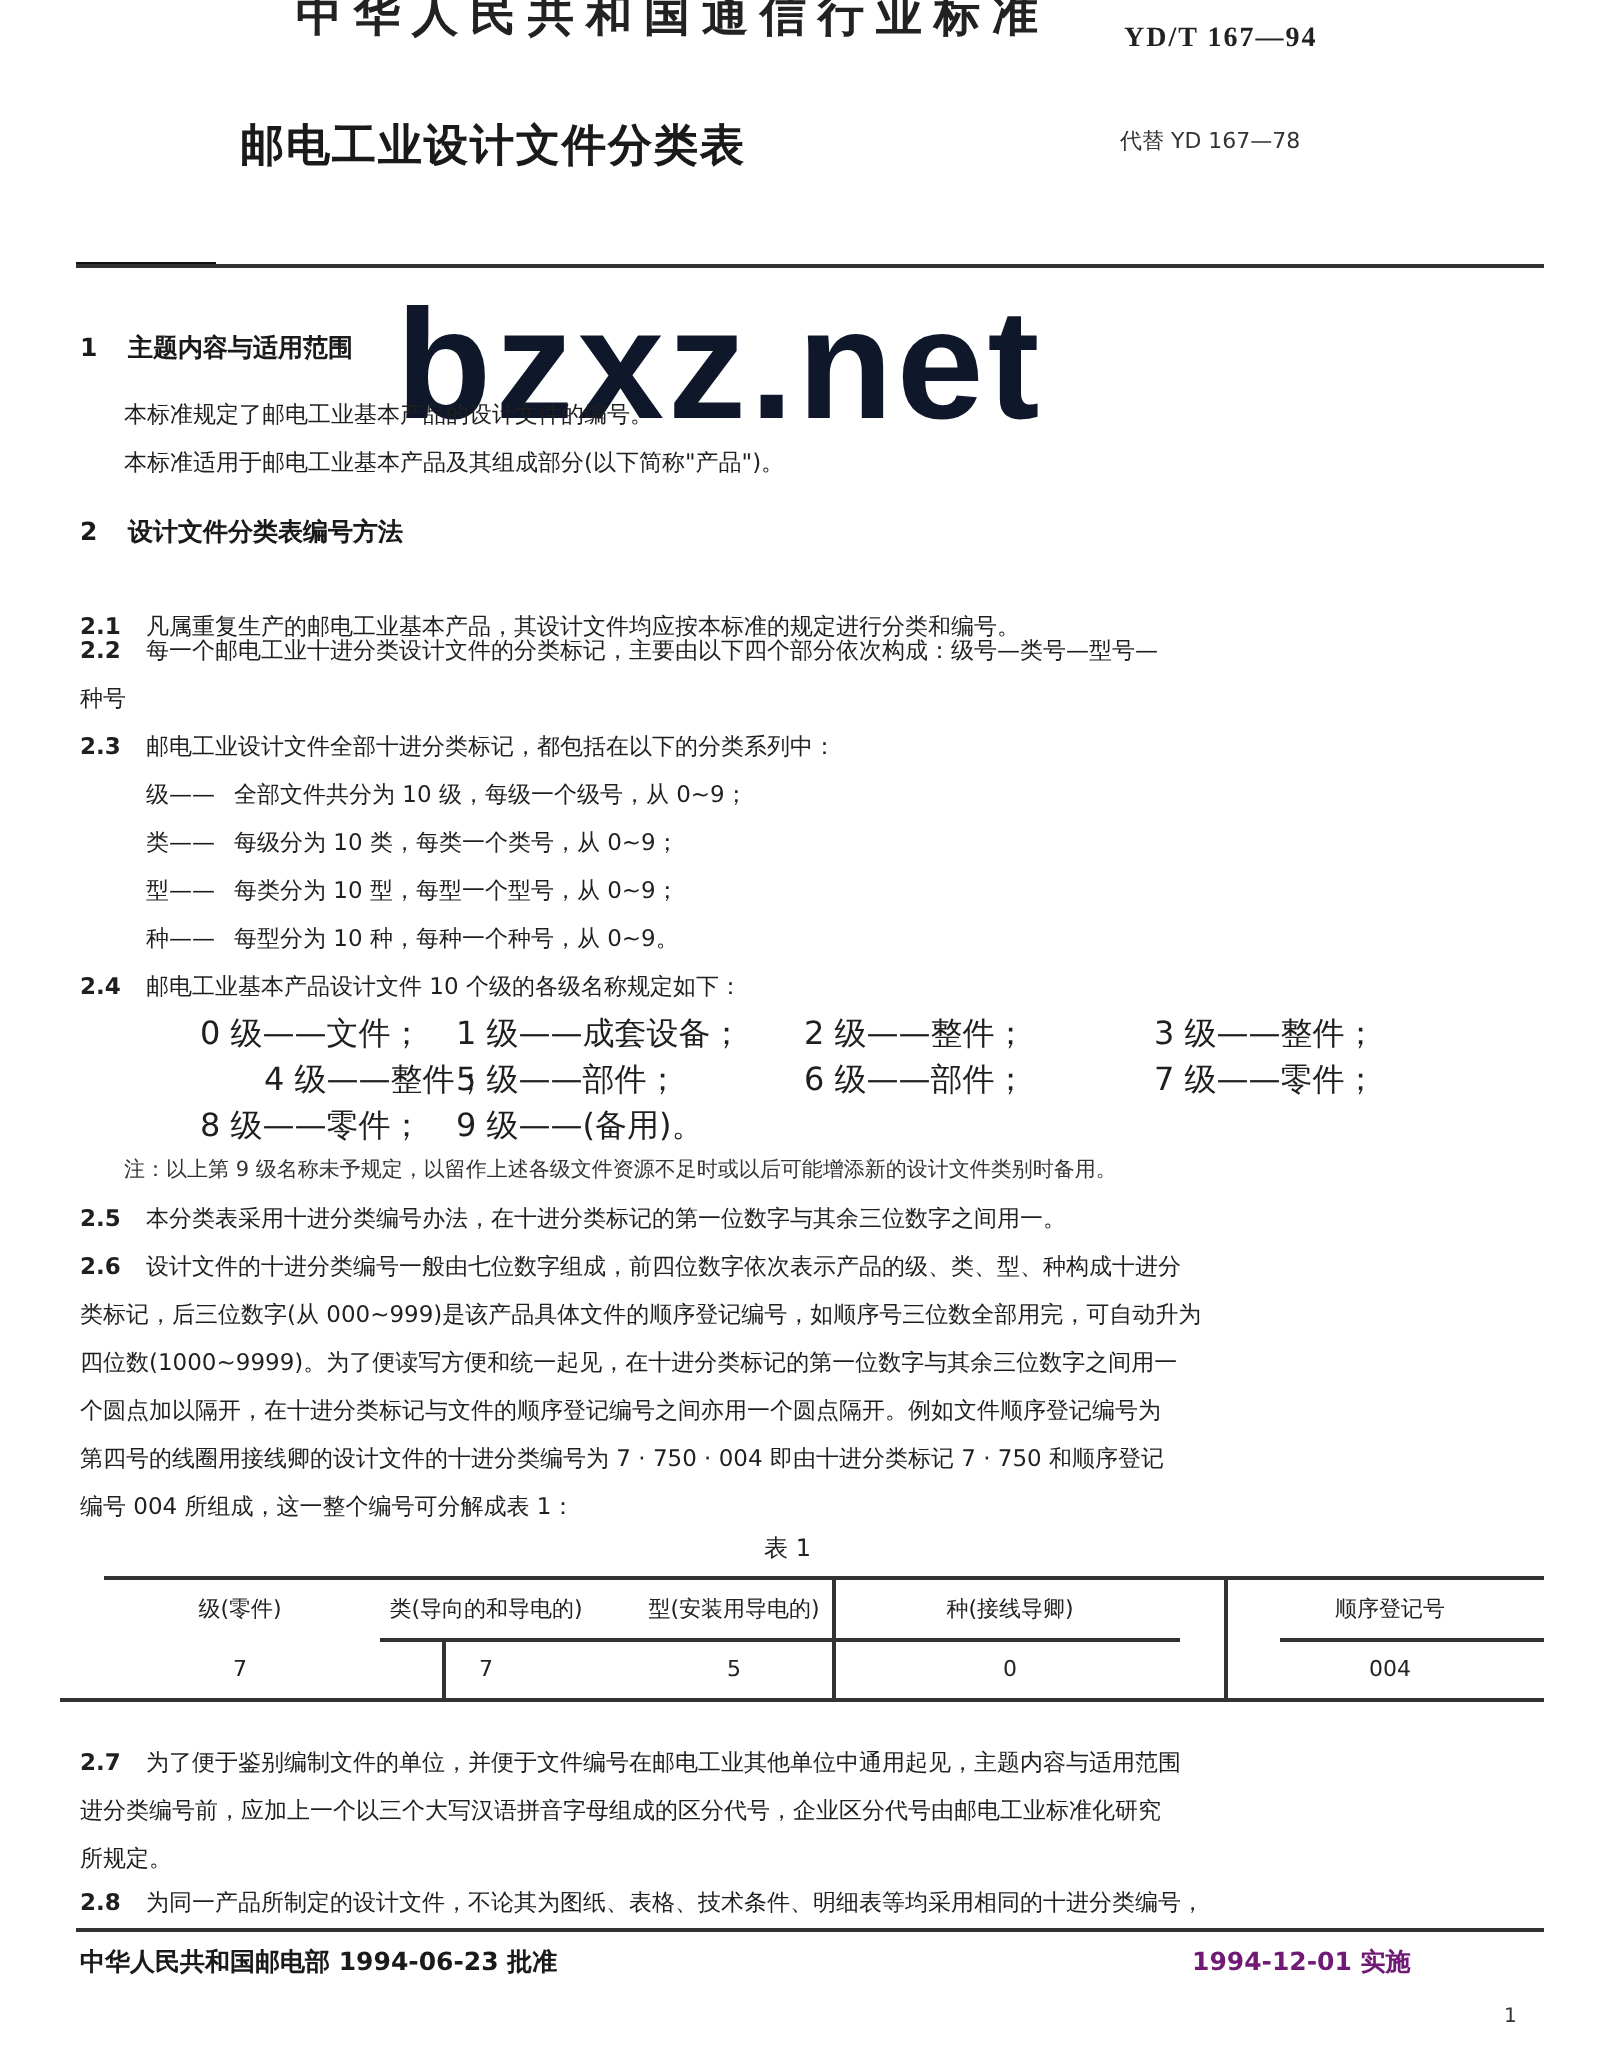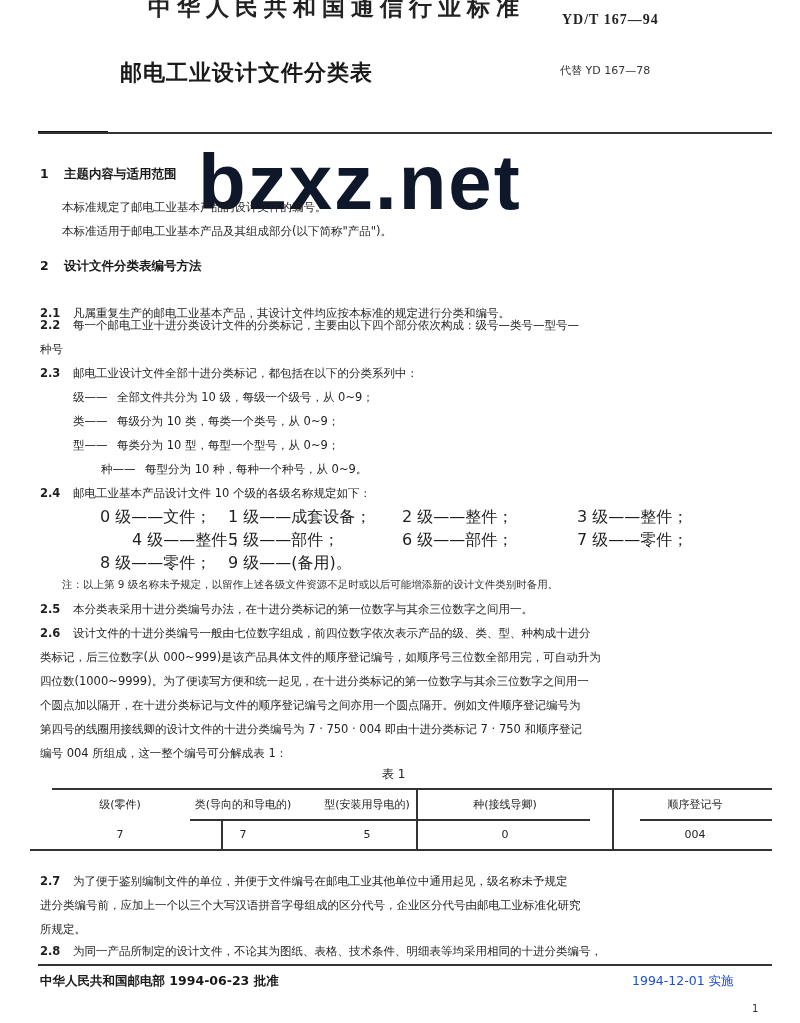--- a/index.html
+++ b/index.html
@@ -59,21 +59,21 @@
     .tbl .cell {
       position: absolute; font-size: 11px; color: #222; text-align: center; white-space: nowrap;
     }
     .rule-bottom {
       left: 38px; top: 964px; width: 734px; height: 2px; background: #333;
     }
     .footer-left {
       left: 40px; top: 973px; font-size: 12.5px; font-weight: bold; color: #1a1a1a;
     }
     .footer-right {
-      left: 632px; top: 973px; font-size: 12.5px; font-weight: normal; color: #1d4ed8;
+      left: 596px; top: 973px; font-size: 12.5px; font-weight: bold; color: #701a75;
     }
     .page-num {
       left: 752px; top: 1003px; font-size: 10px; color: #333;
     }
   </style>
 </head>
 <body>
 
 <div class="abs top-title">中华人民共和国通信行业标准</div>
 <div class="abs std-code">YD/T 167—94</div>
@@ -108,21 +108,21 @@
 </div>
 <div class="abs para" style="left:73px; top:386px;">
   <span style="display:inline-block;width:44px;">级——</span><span>全部文件共分为 10 级，每级一个级号，从 0~9；</span>
 </div>
 <div class="abs para" style="left:73px; top:410px;">
   <span style="display:inline-block;width:44px;">类——</span><span>每级分为 10 类，每类一个类号，从 0~9；</span>
 </div>
 <div class="abs para" style="left:73px; top:434px;">
   <span style="display:inline-block;width:44px;">型——</span><span>每类分为 10 型，每型一个型号，从 0~9；</span>
 </div>
-<div class="abs para" style="left:73px; top:458px;margin-left:28px;">
+<div class="abs para" style="left:73px; top:458px;">
   <span style="display:inline-block;width:44px;">种——</span><span>每型分为 10 种，每种一个种号，从 0~9。</span>
 </div>
 
 <div class="abs para" style="left:40px; top:482px;">
   <span class="num">2.4</span><span>邮电工业基本产品设计文件 10 个级的各级名称规定如下：</span>
 </div>
 <div class="abs levels-grid" style="top:506px; width:600px; height:70px;">
   <span class="cell" style="left:0; top:0;">0 级——文件；</span>
   <span class="cell" style="left:128px; top:0;">1 级——成套设备；</span>
   <span class="cell" style="left:302px; top:0;">2 级——整件；</span>
@@ -166,21 +166,21 @@
   <span class="cell" style="left:600px; top:12px; width:130px;">顺序登记号</span>
 
   <span class="cell" style="left:30px; top:43px; width:120px;">7</span>
   <span class="cell" style="left:138px; top:43px; width:150px;">7</span>
   <span class="cell" style="left:262px; top:43px; width:150px;">5</span>
   <span class="cell" style="left:400px; top:43px; width:150px;">0</span>
   <span class="cell" style="left:600px; top:43px; width:130px;">004</span>
 </div>
 
 <div class="abs para" style="left:40px; top:870px;">
-  <span class="num">2.7</span><span>为了便于鉴别编制文件的单位，并便于文件编号在邮电工业其他单位中通用起见，级名称未予规定</span>
+  <span class="num">2.7</span><span>为了便于鉴别编制文件的单位，并便于文件编号在邮电工业其他单位中通用起见，主题内容与适用范围</span>
 </div>
 <div class="abs para" style="left:40px; top:894px;">进分类编号前，应加上一个以三个大写汉语拼音字母组成的区分代号，企业区分代号由邮电工业标准化研究</div>
 <div class="abs para" style="left:40px; top:918px;">所规定。</div>
 
 <div class="abs para" style="left:40px; top:940px;">
   <span class="num">2.8</span><span>为同一产品所制定的设计文件，不论其为图纸、表格、技术条件、明细表等均采用相同的十进分类编号，</span>
 </div>
 
 <div class="abs rule-bottom"></div>
 <div class="abs footer-left">中华人民共和国邮电部 1994-06-23 批准</div>

